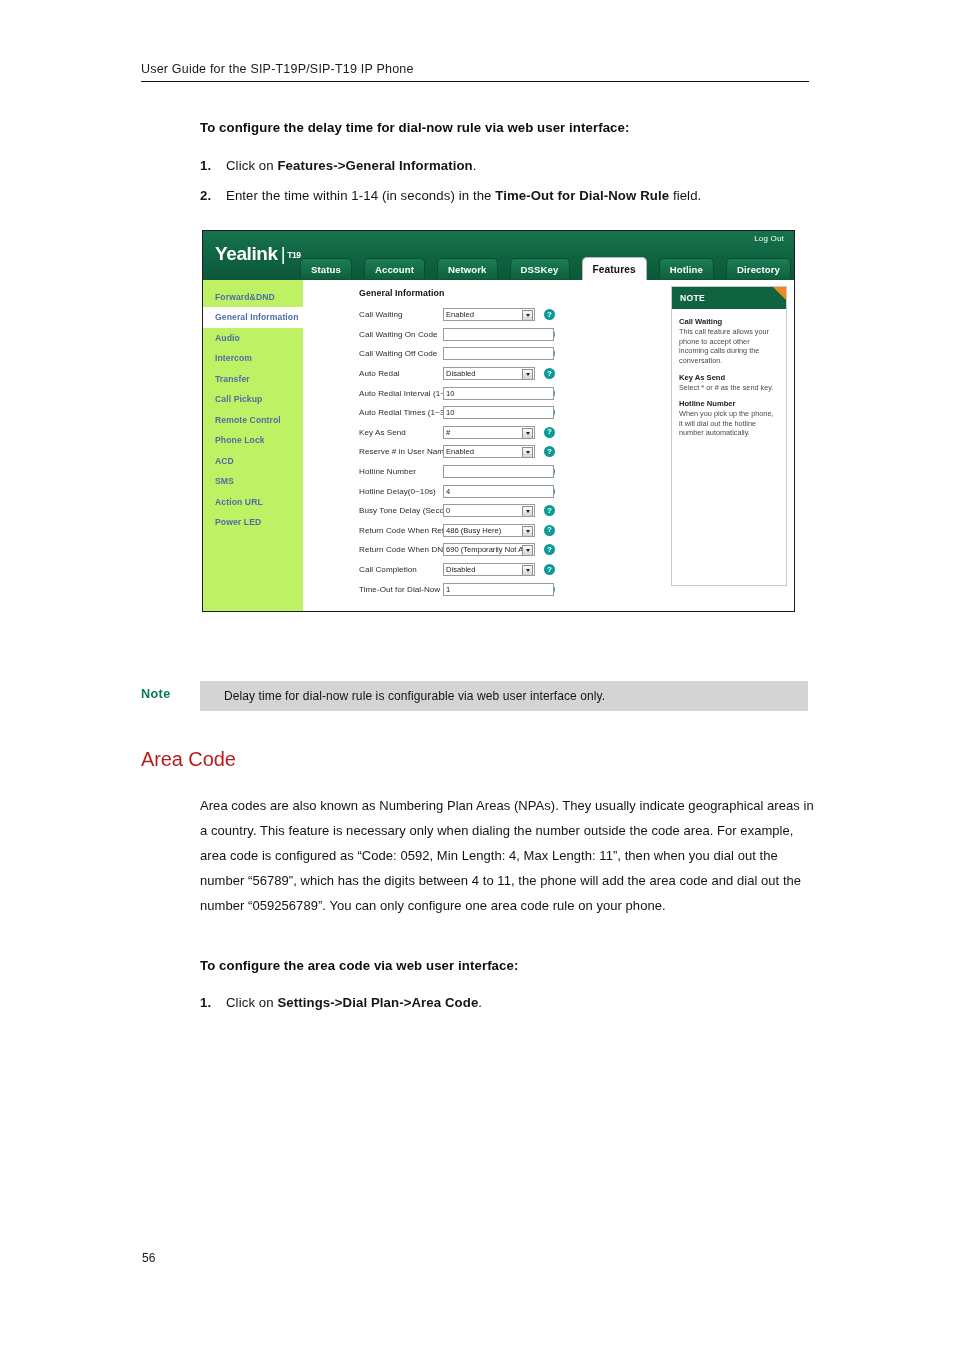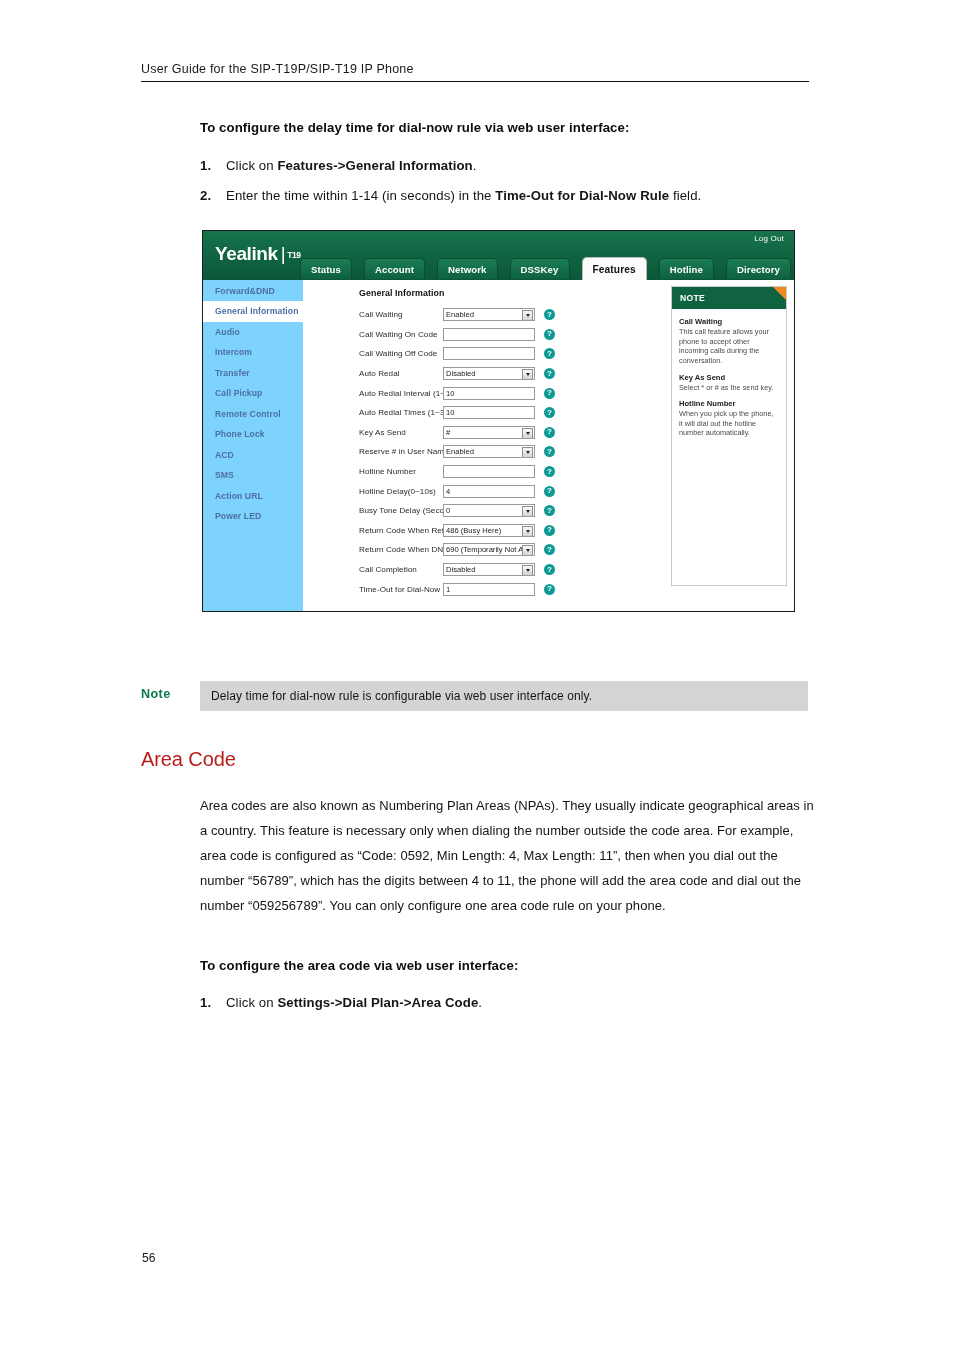--- a/index.html
+++ b/index.html
@@ -74,21 +74,21 @@
   }
   .wu-tab.active {
     background:#fcfcfc; color:#111;
     border:1px solid #b9b9b9; border-bottom:none;
     height:23px; font-size:10.2px;
   }
 
   .wu-body { position:relative; height:333px; background:#ffffff; display:flex; }
 
   .wu-side {
-    width:100px; background:#7dd3fc; padding-top:1px; flex:0 0 100px;
+    width:100px; background:#bef264; padding-top:7px; flex:0 0 100px;
     position:relative;
   }
   .wu-side-item {
     color:#4d6ea6; font-size:8.6px; font-weight:bold;
     padding:5px 0 5px 12px; line-height:1.22;
     letter-spacing:0.1px;
   }
   .wu-side-item.active {
     background:#ffffff; margin-right:-4px; padding-right:4px;
   }
@@ -98,21 +98,21 @@
     font-size:8.8px; font-weight:bold; color:#111; margin:0 0 7px 46px;
     letter-spacing:0.1px;
   }
   .wu-row { display:flex; align-items:center; height:19.6px; }
   .wu-label {
     width:130px; font-size:8.1px; color:#2b2b2b; padding-left:46px;
     letter-spacing:0.05px; white-space:nowrap;
   }
   .wu-field { width:92px; position:relative; }
   .wu-input {
-    width:92px; height:13px; border:1px solid #9a9a9a; background:#fff;
+    width:111px; height:13px; border:1px solid #9a9a9a; background:#fff;
     font-size:7.6px; color:#222; padding:0 2px; line-height:12px;
     display:block;
   }
   .wu-select {
     width:92px; height:13px; border:1px solid #9a9a9a; background:#fff;
     font-size:7.6px; color:#222; padding:0 14px 0 2px; line-height:12px;
     position:relative; white-space:nowrap; overflow:hidden;
   }
   .wu-select .arrow {
     position:absolute; right:1px; top:1px; width:11px; height:11px;
@@ -152,21 +152,21 @@
   
   .note-label {
     position:absolute; left:141px; top:687px;
     font-size:12.6px; font-weight:bold; color:#0d7a4e; letter-spacing:0.4px;
   }
   .note-box {
     position:absolute; left:200px; top:681px; width:608px; height:30px;
     background:#d4d4d4;
   }
   .note-box .note-text {
-    font-size:12px; color:#141414; padding:8px 0 0 11px; letter-spacing:0.1px;
+    font-size:12px; color:#141414; padding:8px 0 0 24px; letter-spacing:0.1px;
   }
 
   
   .sec-title {
     position:absolute; left:141px; top:748px;
     font-size:20px; font-weight:normal; color:#b91c1c; letter-spacing:-0.1px;
   }
 
   .para {
     position:absolute; left:200px; top:793px; width:615px;

